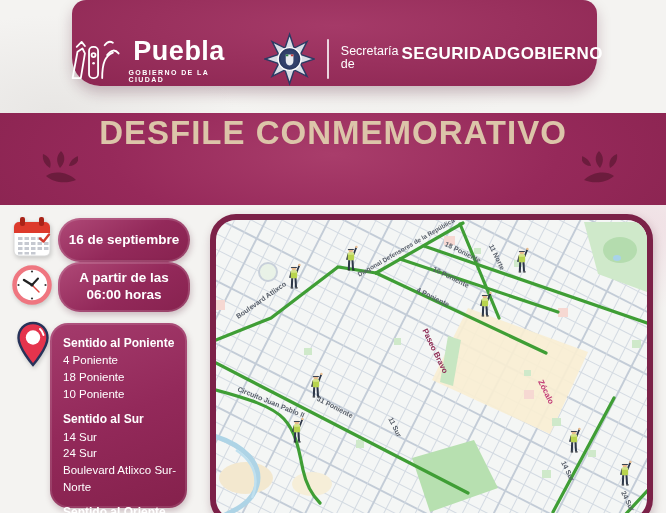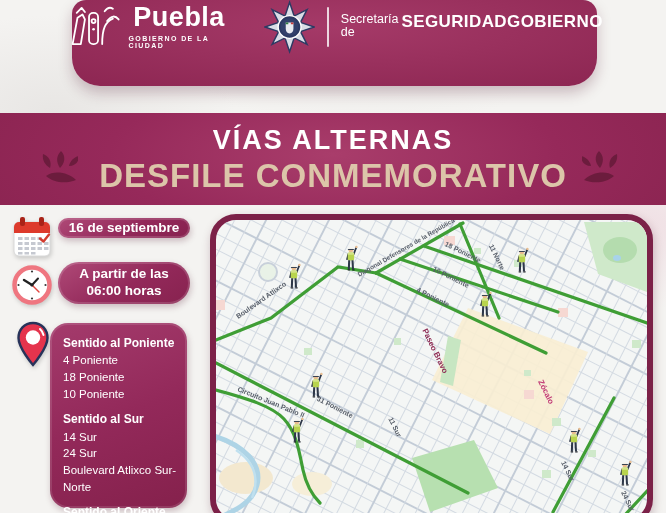--- a/index.html
+++ b/index.html
@@ -7,21 +7,21 @@
     font-family:"Liberation Sans",sans-serif;
     background:
       radial-gradient(260px 140px at 8% 22%, #e8e6e4 0%, rgba(232,230,228,0) 70%),
       radial-gradient(220px 120px at 96% 44%, #f0dfe4 0%, rgba(240,223,228,0) 70%),
       radial-gradient(300px 160px at 55% 4%, #eceae8 0%, rgba(236,234,232,0) 70%),
       #f4f3f1;}
   
   .header{position:absolute;left:72px;top:0;width:525px;height:86px;
     background:radial-gradient(130% 160% at 50% 30%, #a53a68 0%, #8e2753 55%, #7c1f46 100%);
     border-radius:14px 14px 28px 28px;box-shadow:0 7px 14px rgba(80,20,45,.25);
-    display:flex;align-items:flex-start;justify-content:center;gap:16px;color:#fff;}
+    display:flex;align-items:flex-end;justify-content:center;gap:16px;color:#fff;}
   .logo-wrap{display:flex;align-items:center;gap:8px;}
   .logo-text{display:flex;flex-direction:column;align-items:center;line-height:1;}
   .logo-name{font-size:27px;font-weight:bold;letter-spacing:.5px;}
   .logo-tag{font-size:7px;font-weight:bold;letter-spacing:1.4px;margin-top:4px;}
   .badge-wrap{display:flex;align-items:center;gap:12px;margin-left:18px;}
   .divider{width:2px;height:40px;background:rgba(255,255,255,.8);border-radius:2px;}
   .sec-text{display:flex;line-height:1.08;}
   .sec-line1{font-size:12.5px;margin-bottom:2px;}
   .sec-line2,.sec-line3{font-size:17px;font-weight:bold;letter-spacing:.4px;}
   
@@ -35,22 +35,22 @@
   
   .icon{position:absolute;filter:drop-shadow(1px 2px 2px rgba(0,0,0,.18));}
   .cal-icon{left:12px;top:215px;}
   .clock-icon{left:12px;top:265px;}
   .pin-icon{left:16px;top:321px;}
   .pill{position:absolute;left:58px;width:132px;color:#fff;font-weight:bold;font-size:13.5px;
     text-align:center;border-radius:22px;
     background:linear-gradient(150deg,#b04a78 0%, #93295a 55%, #87224f 100%);
     box-shadow:inset 0 0 0 2px rgba(255,255,255,.15), 1px 3px 6px rgba(80,20,45,.25);
     display:flex;flex-direction:column;justify-content:center;line-height:1.25;}
-  .pill-date{top:218px;height:20px;}
-  .pill-time{top:262px;height:42px;}
+  .pill-date{top:218px;height:44px;}
+  .pill-time{top:262px;height:50px;}
   .dir-card{position:absolute;left:50px;top:323px;width:137px;height:185px;border-radius:18px;
     background:linear-gradient(160deg,#a43b6c 0%, #93295a 50%, #85214c 100%);
     box-shadow:inset 0 0 0 2px rgba(255,255,255,.12), 1px 3px 6px rgba(80,20,45,.25);
     color:#fff;padding:12px 5px 0 13px;box-sizing:border-box;}
   .dir-group{margin-bottom:9px;}
   .dir-heading{font-size:12px;font-weight:bold;line-height:1.45;}
   .dir-street{font-size:11.5px;line-height:1.45;}
   
   .map-card{position:absolute;left:210px;top:214px;width:431px;height:299px;
     border:6px solid #7c2148;border-radius:26px;overflow:hidden;background:#f4f6f5;
@@ -97,21 +97,20 @@
       <div class="divider"></div>
       <div class="sec-text">
         <span class="sec-line1">Secretaría de</span>
         <span class="sec-line2">SEGURIDAD</span>
         <span class="sec-line3">GOBIERNO</span>
       </div>
     </div>
   </div>
 
   <div class="title-band">
-    <div class="title-1">VÍAS ALTERNAS</div>
     <div class="title-2">DESFILE CONMEMORATIVO</div>
   </div>
   <svg class="leaf leaf-left" viewBox="0 0 42 38">
     <g fill="#6c1c3d">
       <path d="M40,30 C30,34 18,33 10,26 C18,20 32,22 40,30 Z"></path>
       <path d="M24,18 C20,12 20,6 25,1 C30,6 29,13 24,18 Z"></path>
       <path d="M14,18 C9,15 6,10 7,4 C13,6 16,12 14,18 Z"></path>
       <path d="M33,16 C34,11 38,7 43,6 C43,12 39,16 33,16 Z"></path>
     </g>
   </svg>

